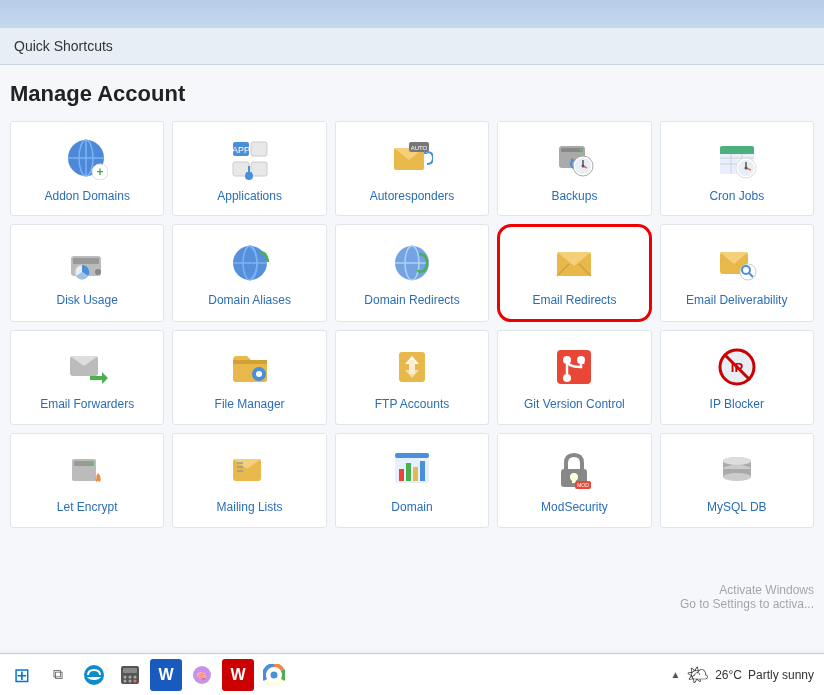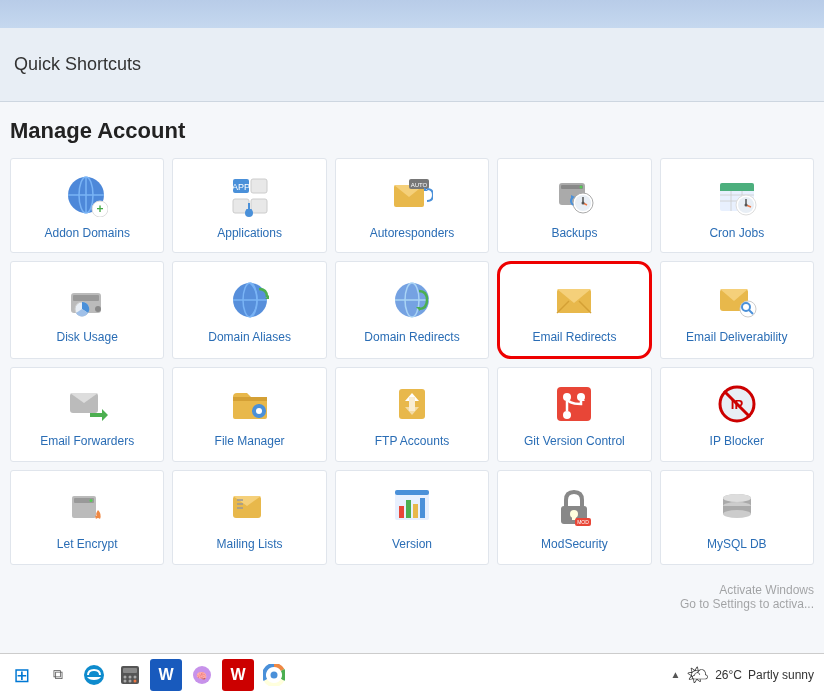--- a/index.html
+++ b/index.html
@@ -9,22 +9,22 @@
     .top-bar {
       background: linear-gradient(to bottom, #b8cce8, #c5d8ef);
       height: 28px;
       width: 100%;
     }
 
     
     .quick-shortcuts-bar {
       background: #e8eef5;
       border-bottom: 1px solid #cdd6e0;
-      padding: 26px 14px;
-      font-size: 18px;
+      padding: 10px 14px;
+      font-size: 14px;
       color: #333;
     }
 
     
     .main-content {
       padding: 16px 10px;
       background: #f5f7fa;
       height: calc(695px - 28px - 40px - 42px);
       overflow: hidden;
     }
@@ -418,21 +418,21 @@
         <svg width="42" height="42" viewBox="0 0 42 42" xmlns="http://www.w3.org/2000/svg">
           <rect x="4" y="4" width="34" height="30" rx="2" fill="#e8f0fe"></rect>
           <rect x="4" y="4" width="34" height="5" rx="2" fill="#4a90d9"></rect>
 
           <rect x="8" y="20" width="5" height="12" fill="#e84637"></rect>
           <rect x="15" y="14" width="5" height="18" fill="#4caf50"></rect>
           <rect x="22" y="18" width="5" height="14" fill="#e8b84b"></rect>
           <rect x="29" y="12" width="5" height="20" fill="#4a90d9"></rect>
         </svg>
       </div>
-      <span class="label">Version</span>
+      <span class="label">Domain</span>
     </div>
 
     <div class="grid-item">
       <div class="icon">
         <svg width="42" height="42" viewBox="0 0 42 42" xmlns="http://www.w3.org/2000/svg">
 
           <rect x="8" y="20" width="26" height="18" rx="3" fill="#888"></rect>
           <path d="M13 20 L13 14 Q13 6 21 6 Q29 6 29 14 L29 20" fill="none" stroke="#888" stroke-width="4"></path>
           <circle cx="21" cy="28" r="4" fill="#ffd"></circle>
           <rect x="19" y="28" width="4" height="6" fill="#ffd"></rect>

